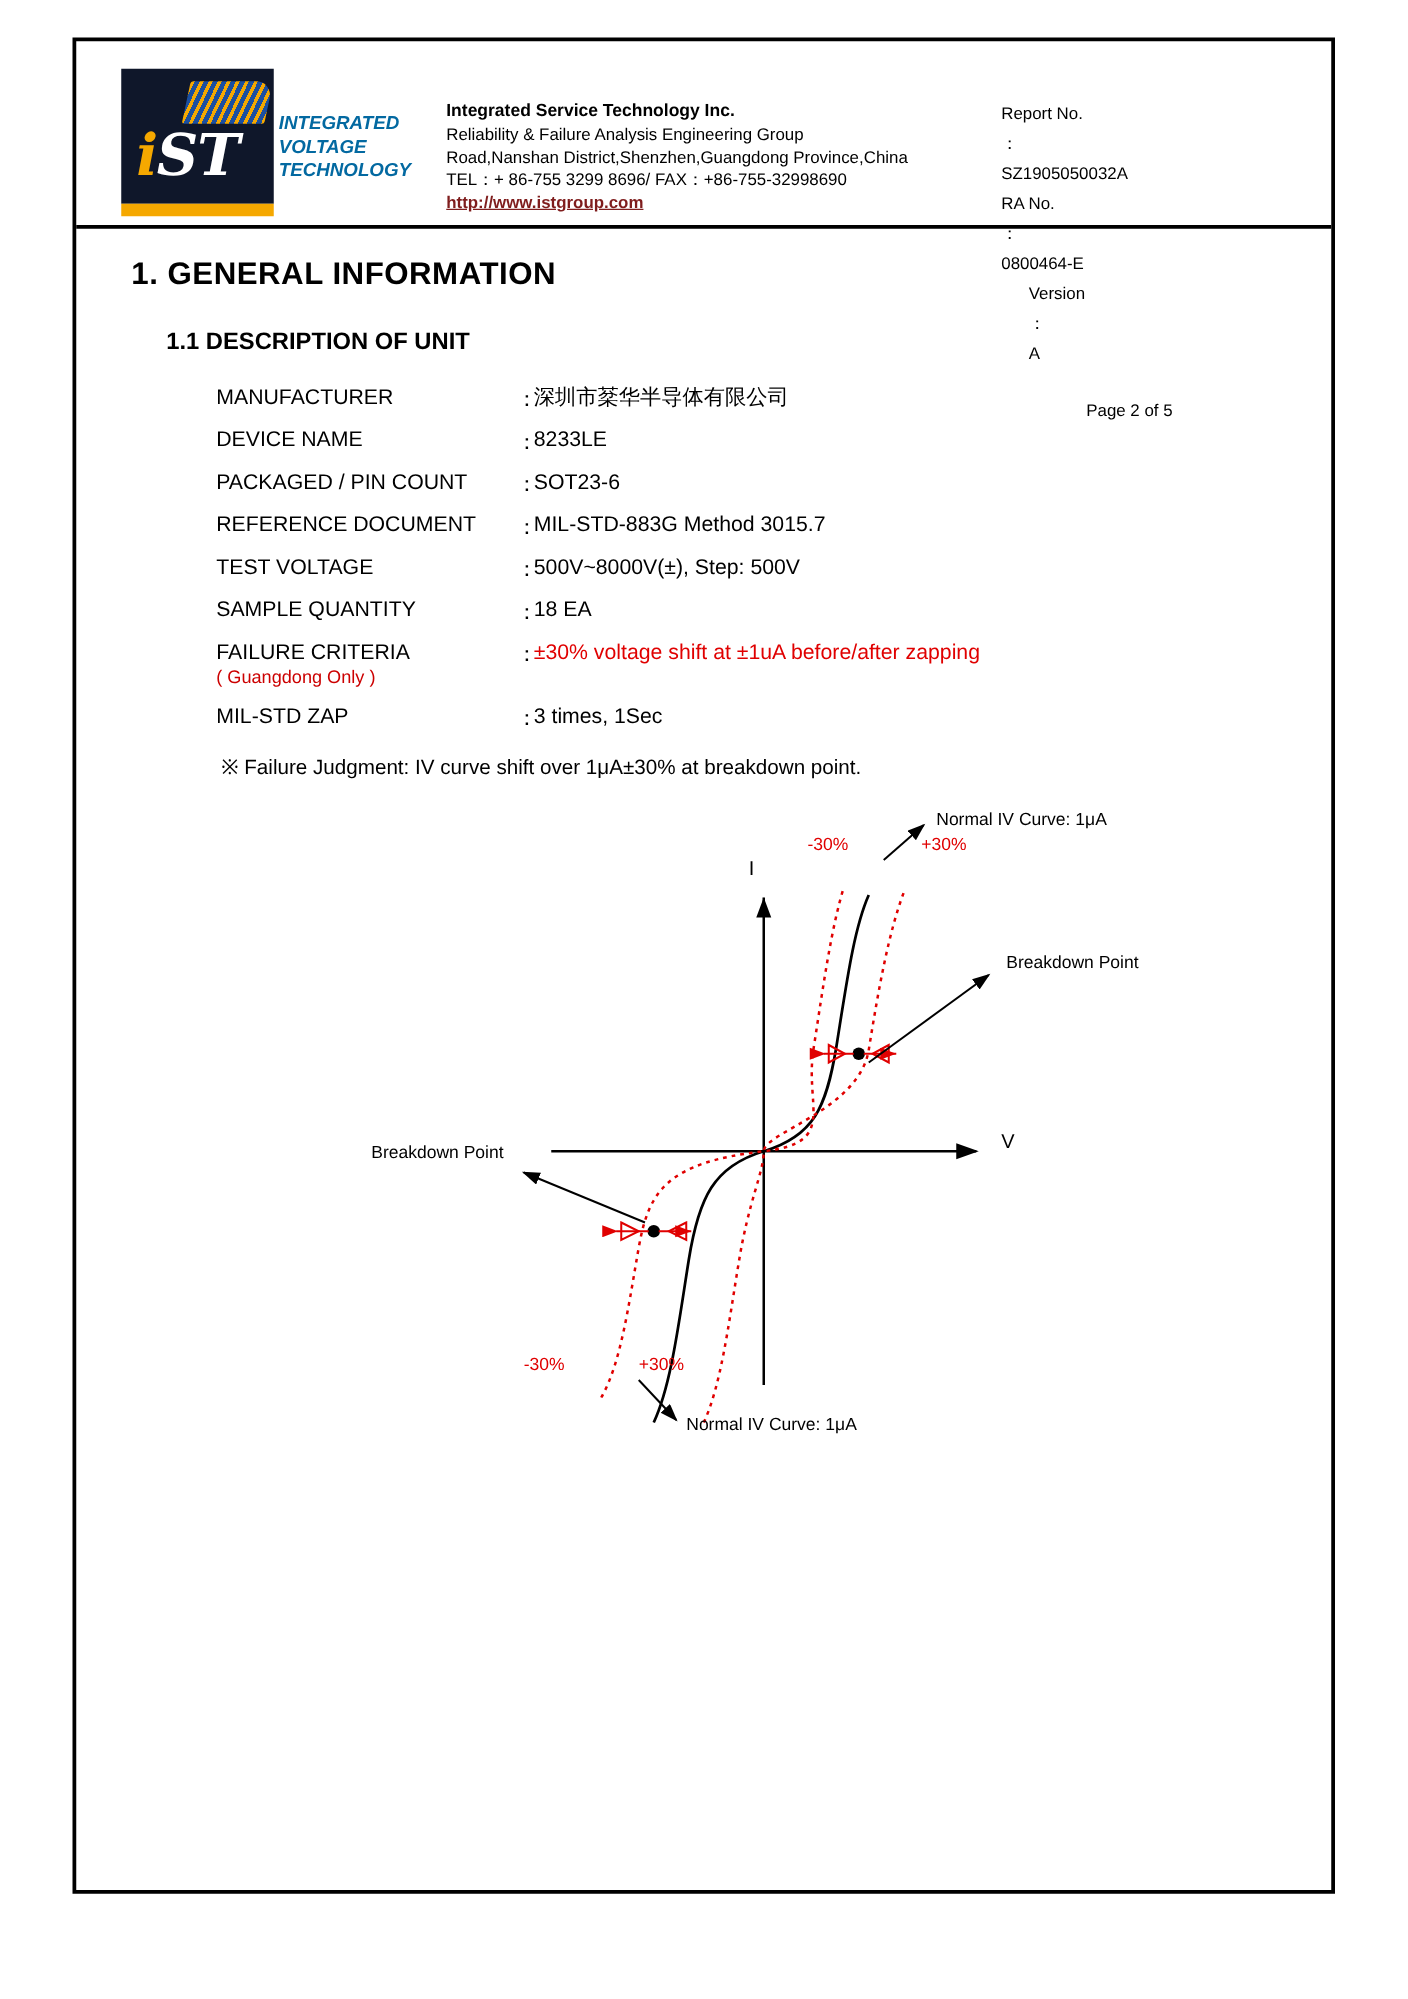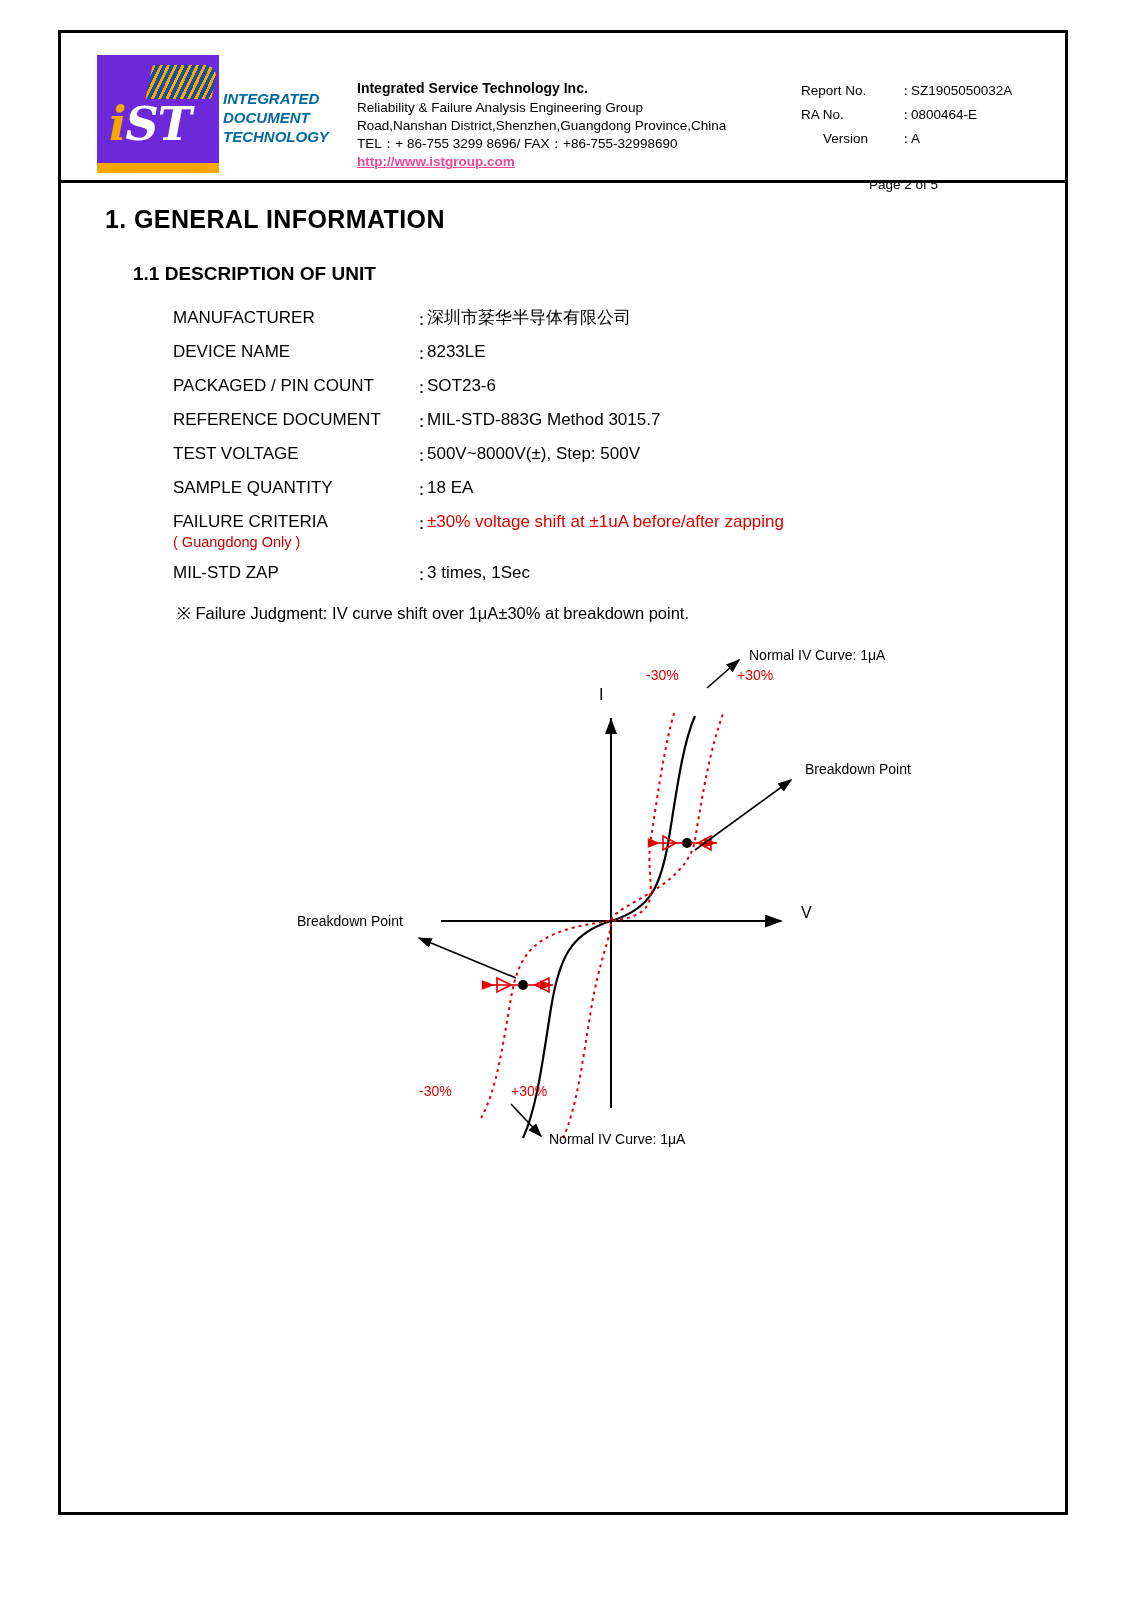--- a/index.html
+++ b/index.html
@@ -41,21 +41,21 @@
     top: 20px;
     width: 280px;
     height: 112px;
   }
   .logo-box {
     position: absolute;
     left: 10px;
     top: 2px;
     width: 122px;
     height: 108px;
-    background: #6d28d9;
+    background: #0f172a;
   }
   .logo-ist {
     position: absolute;
     left: 12px;
     top: 42px;
     font-family: "DejaVu Serif", serif;
     font-style: italic;
     font-weight: bold;
     font-size: 46px;
     color: #ffffff;
@@ -101,35 +101,36 @@
     width: 450px;
     font-size: 13.5px;
     line-height: 18px;
   }
   .company-block .cname {
     font-weight: bold;
     font-size: 14px;
     margin-bottom: 2px;
   }
   .company-block .link {
-    color: #ec4899;
+    color: #7f1d1d;
     text-decoration: underline;
     font-weight: bold;
   }
 
   .report-block {
     position: absolute;
     left: 740px;
     top: 46px;
     width: 250px;
     font-size: 13.5px;
     line-height: 24px;
   }
   .report-row {
     display: flex;
+    flex-direction: column;
   }
   .report-row .rlabel { width: 98px; }
   .report-row .rcolon { width: 12px; }
   .report-page {
     margin-top: 22px;
     padding-left: 68px;
   }
 
   
   .content {
@@ -210,21 +211,21 @@
     <div class="logo-wrap">
       <div class="logo-box">
         <div class="logo-swoosh"></div>
         <div class="logo-ist">
           <span class="dot">i</span>ST
         </div>
       </div>
       <div class="logo-yellow-bar"></div>
       <div class="logo-text">
         <div>INTEGRATED</div>
-        <div>DOCUMENT</div>
+        <div>VOLTAGE</div>
         <div>TECHNOLOGY</div>
       </div>
     </div>
 
     <div class="company-block">
       <div class="cname">Integrated Service Technology Inc.</div>
       <div>Reliability &amp; Failure Analysis Engineering Group</div>
       <div>Road,Nanshan District,Shenzhen,Guangdong Province,China</div>
       <div>TEL：+ 86-755 3299 8696/ FAX：+86-755-32998690</div>
       <div class="link">http://www.istgroup.com</div>

